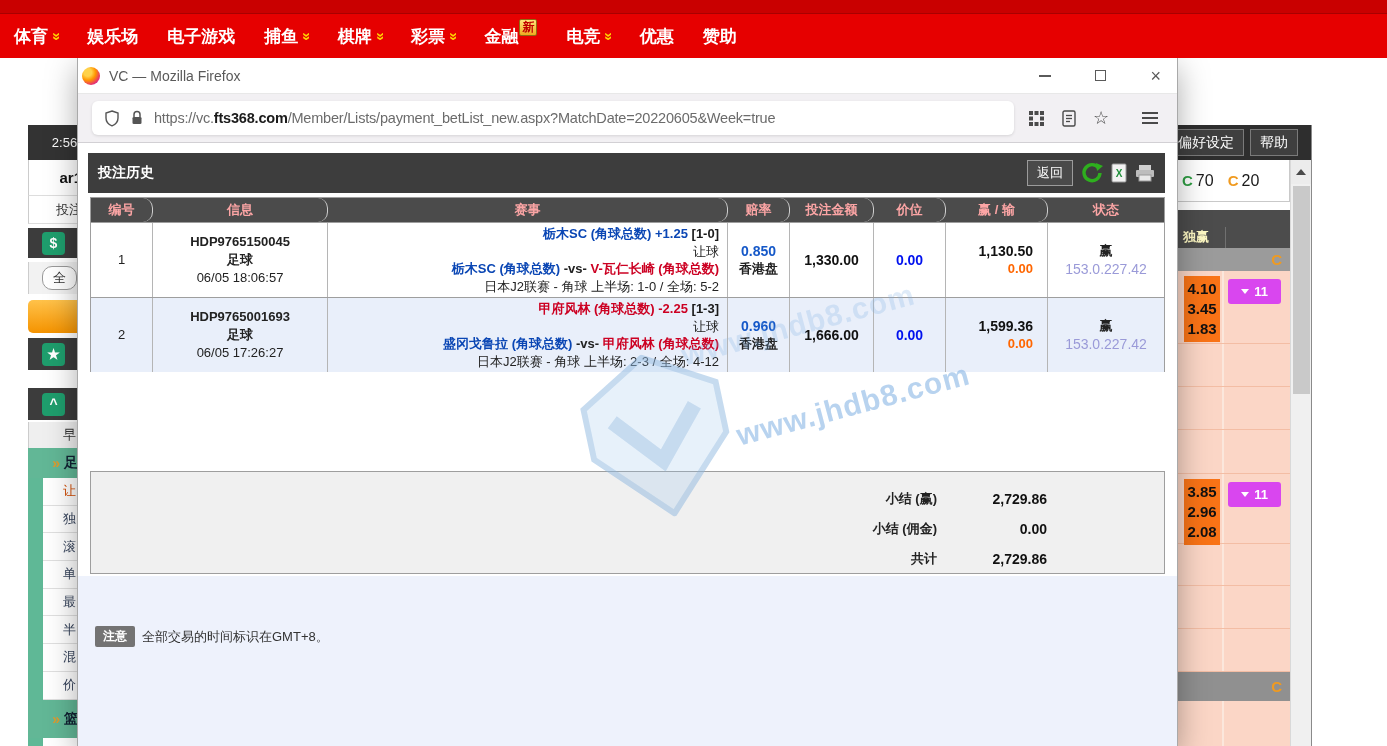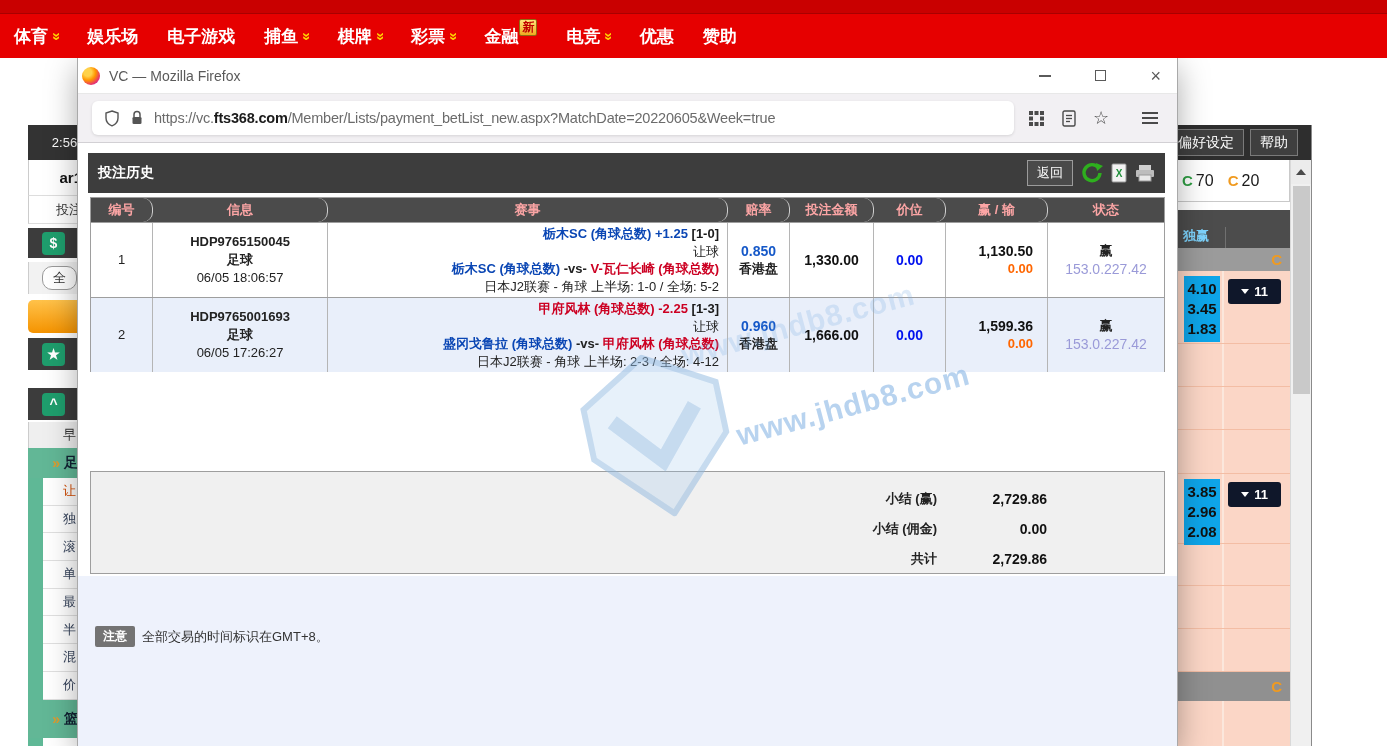--- a/index.html
+++ b/index.html
@@ -39,30 +39,30 @@
 
   
   .darkstrip { position:absolute; left:1165px; top:125px; width:147px; height:35px; background:#2e2e2e; }
   .dbtn { position:absolute; top:129px; height:27px; background:#3f3f3f; border:1px solid #7a7a7a; color:#fff; font-size:14px; display:flex; align-items:center; justify-content:center; padding:0 8px; }
   .counters { position:absolute; left:1171px; top:160px; width:119px; height:42px; background:#fff; border:1px solid #c9c9c9; border-top:none; display:flex; align-items:center; gap:14px; padding-left:10px; }
   .cicon { font-weight:900; font-size:15px; }
   .cgreen { color:#2f9e44; } .corange { color:#f09a1f; }
   .cnum { font-size:16px; color:#1a1a1a; margin-left:3px; }
   .oddswrap { position:absolute; left:1177px; top:210px; width:113px; }
   .odark1 { height:17px; background:#4c4c4c; }
-  .odark2 { height:21px; background:#4c4c4c; color:#7dd3fc; font-size:13px; font-weight:bold; display:flex; align-items:flex-start; padding:0 0 2px 6px; }
+  .odark2 { height:21px; background:#4c4c4c; color:#fef9c3; font-size:13px; font-weight:bold; display:flex; align-items:center; padding:0 0 2px 6px; }
   .odark2 .vdiv { position:absolute; left:48px; width:1px; height:21px; background:#707070; top:17px; }
   .ogray { height:23px; background:#9b9b9b; display:flex; align-items:center; justify-content:flex-end; padding-right:8px; }
   .ogrid { position:relative; background:#fbd6c6; }
   .orow { display:flex; border-bottom:1px solid #f3bda4; }
   .ocell1 { width:47px; border-right:2px solid #fbe7dc; position:relative; }
   .ocell2 { width:64px; position:relative; }
-  .redblock { margin:5px 2px 5px 7px; background:#0ea5e9; padding:3px 2px; }
+  .redblock { margin:5px 2px 5px 7px; background:#f97316; padding:3px 2px; }
   .redblock div { font-size:15px; font-weight:bold; color:#111; text-align:center; line-height:20px; }
-  .morebtn { position:absolute; left:4px; top:8px; width:53px; height:25px; background:#0f172a; border-radius:3px; color:#fff; font-size:13px; font-weight:bold; display:flex; align-items:center; justify-content:center; gap:5px; }
+  .morebtn { position:absolute; left:4px; top:8px; width:53px; height:25px; background:#d946ef; border-radius:3px; color:#fff; font-size:13px; font-weight:bold; display:flex; align-items:center; justify-content:center; gap:5px; }
   .tri-down { width:0; height:0; border-left:4px solid transparent; border-right:4px solid transparent; border-top:5px solid #fff; }
   .graybar { height:29px; background:#909090; display:flex; align-items:center; justify-content:flex-end; padding-right:8px; }
   .pinkrow { height:46px; background:#fbd6c6; border-bottom:1px solid #f3bda4; display:flex; }
   .pagedge { position:absolute; left:1311px; top:125px; width:1px; height:621px; background:#8a8a8a; }
   .scroll { position:absolute; left:1290px; top:160px; width:21px; height:586px; background:#f0f0f0; border-left:1px solid #d9d9d9; }
   .scroll-up { height:24px; background:#ececec; display:flex; align-items:center; justify-content:center; }
   .tri-up { width:0; height:0; border-left:5px solid transparent; border-right:5px solid transparent; border-bottom:6px solid #4a4a4a; }
   .scroll-thumb { position:absolute; left:2px; top:26px; width:17px; height:208px; background:#c9c9c9; }
 
   

